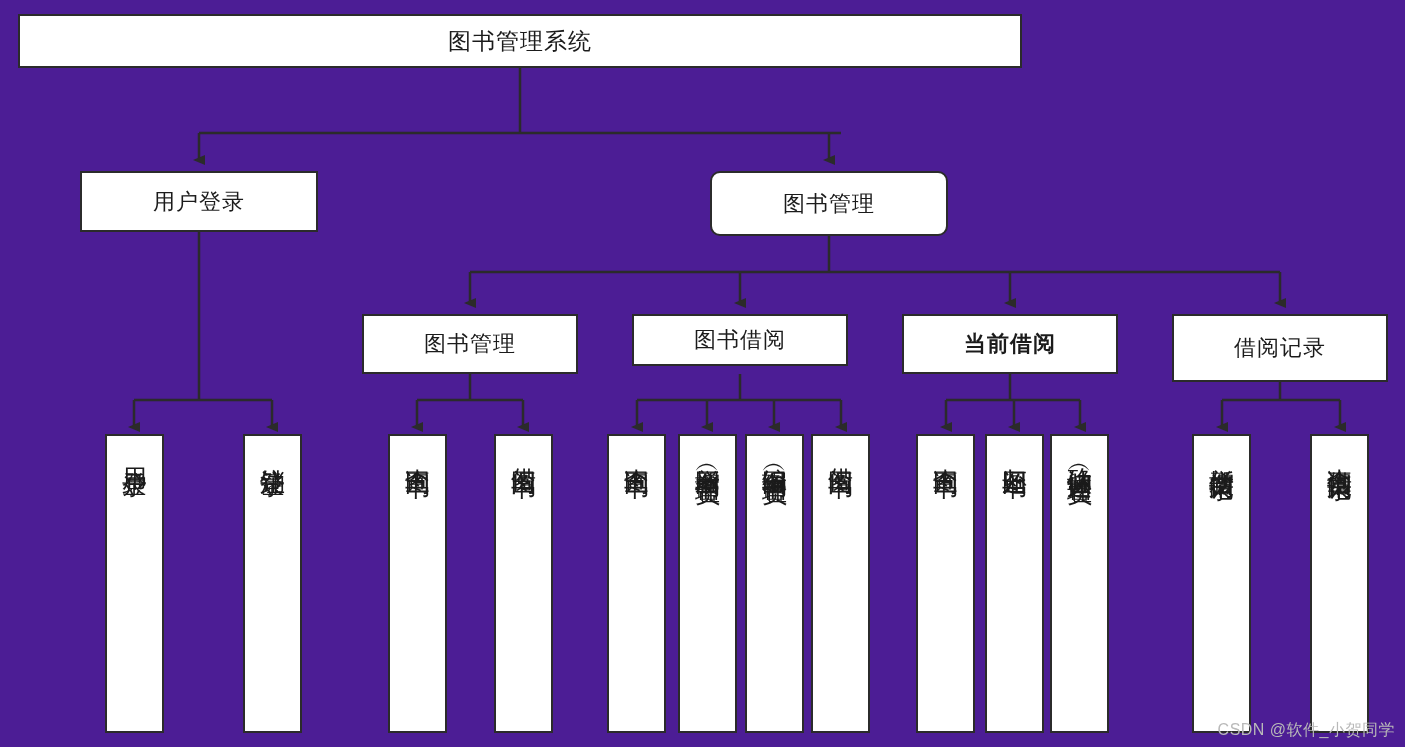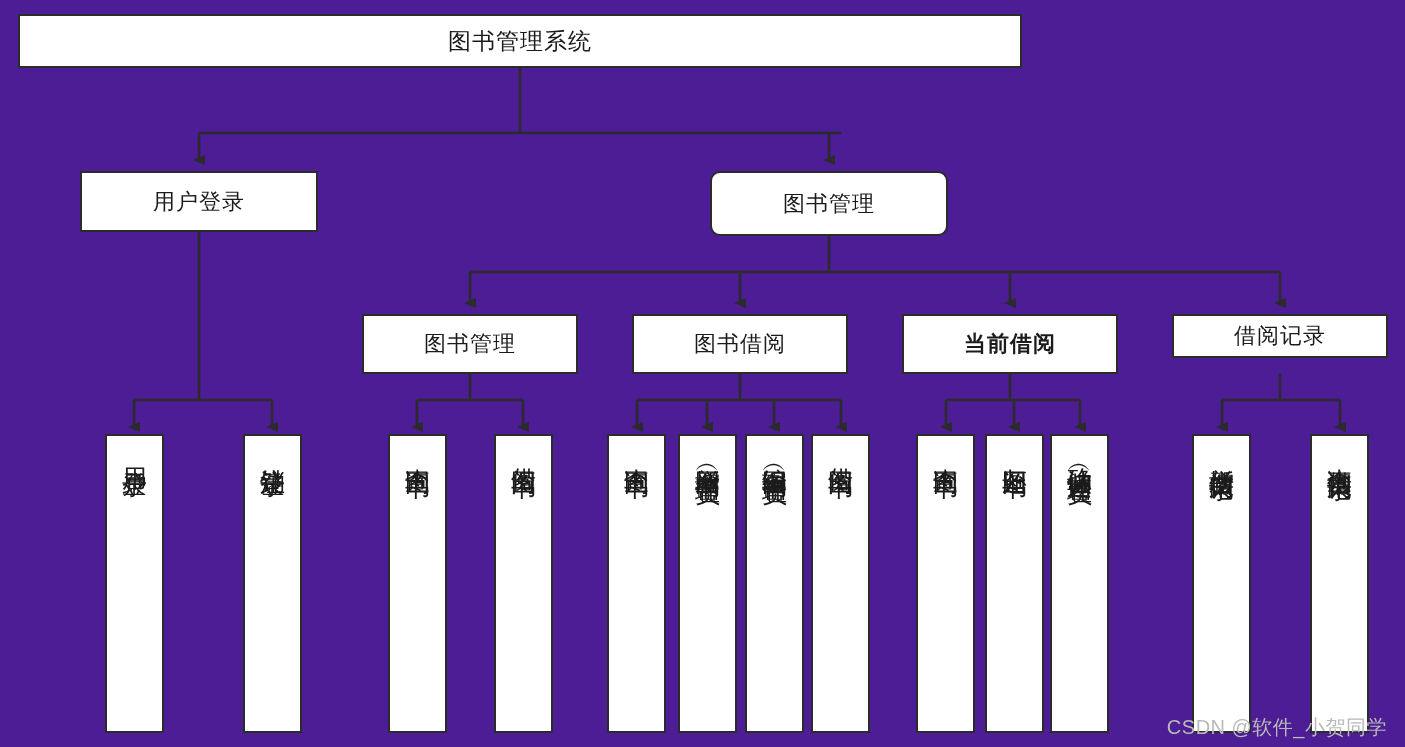--- a/index.html
+++ b/index.html
@@ -51,23 +51,23 @@
     writing-mode: vertical-rl;
     text-orientation: upright;
     font-size: 25px;
     line-height: 1.08;
     letter-spacing: 2px;
     white-space: nowrap;
     color: #1b1b1b;
   }
   .watermark {
     position: absolute;
-    right: 18px;
+    right: 10px;
     bottom: 6px;
-    font-size: 20px;
+    font-size: 16px;
     color: #b9b9b9;
     letter-spacing: 0.5px;
     white-space: nowrap;
     text-align: right;
   }
 </style>
 </head>
 <body>
 
 <div id="canvas">
@@ -129,27 +129,27 @@
   <div class="node horiz" style="left:80px; top:171px; width:238px; height:61px;">
     <span>用户登录</span>
   </div>
   <div class="node horiz" style="left:710px; top:171px; width:238px; height:65px;border-radius:10px;">
     <span>图书管理</span>
   </div>
 
   <div class="node horiz" style="left:362px; top:314px; width:216px; height:60px;">
     <span>图书管理</span>
   </div>
-  <div class="node horiz" style="left:632px; top:314px; width:216px; height:60px;">
+  <div class="node horiz" style="left:632px; top:314px; width:216px; height:52px;">
     <span>图书借阅</span>
   </div>
   <div class="node horiz" style="left:902px; top:314px; width:216px; height:60px;font-weight:bold;">
     <span>当前借阅</span>
   </div>
-  <div class="node horiz" style="left:1172px; top:314px; width:216px; height:44px;justify-content:center;">
+  <div class="node horiz" style="left:1172px; top:314px; width:216px; height:68px;justify-content:center;">
     <span>借阅记录</span>
   </div>
 
   <div class="node leaf" style="left:105px; top:434px; width:59px; height:299px;">
     <span class="vtext">用户登录</span>
   </div>
   <div class="node leaf" style="left:243px; top:434px; width:59px; height:299px;">
     <span class="vtext">注销登录</span>
   </div>
 

